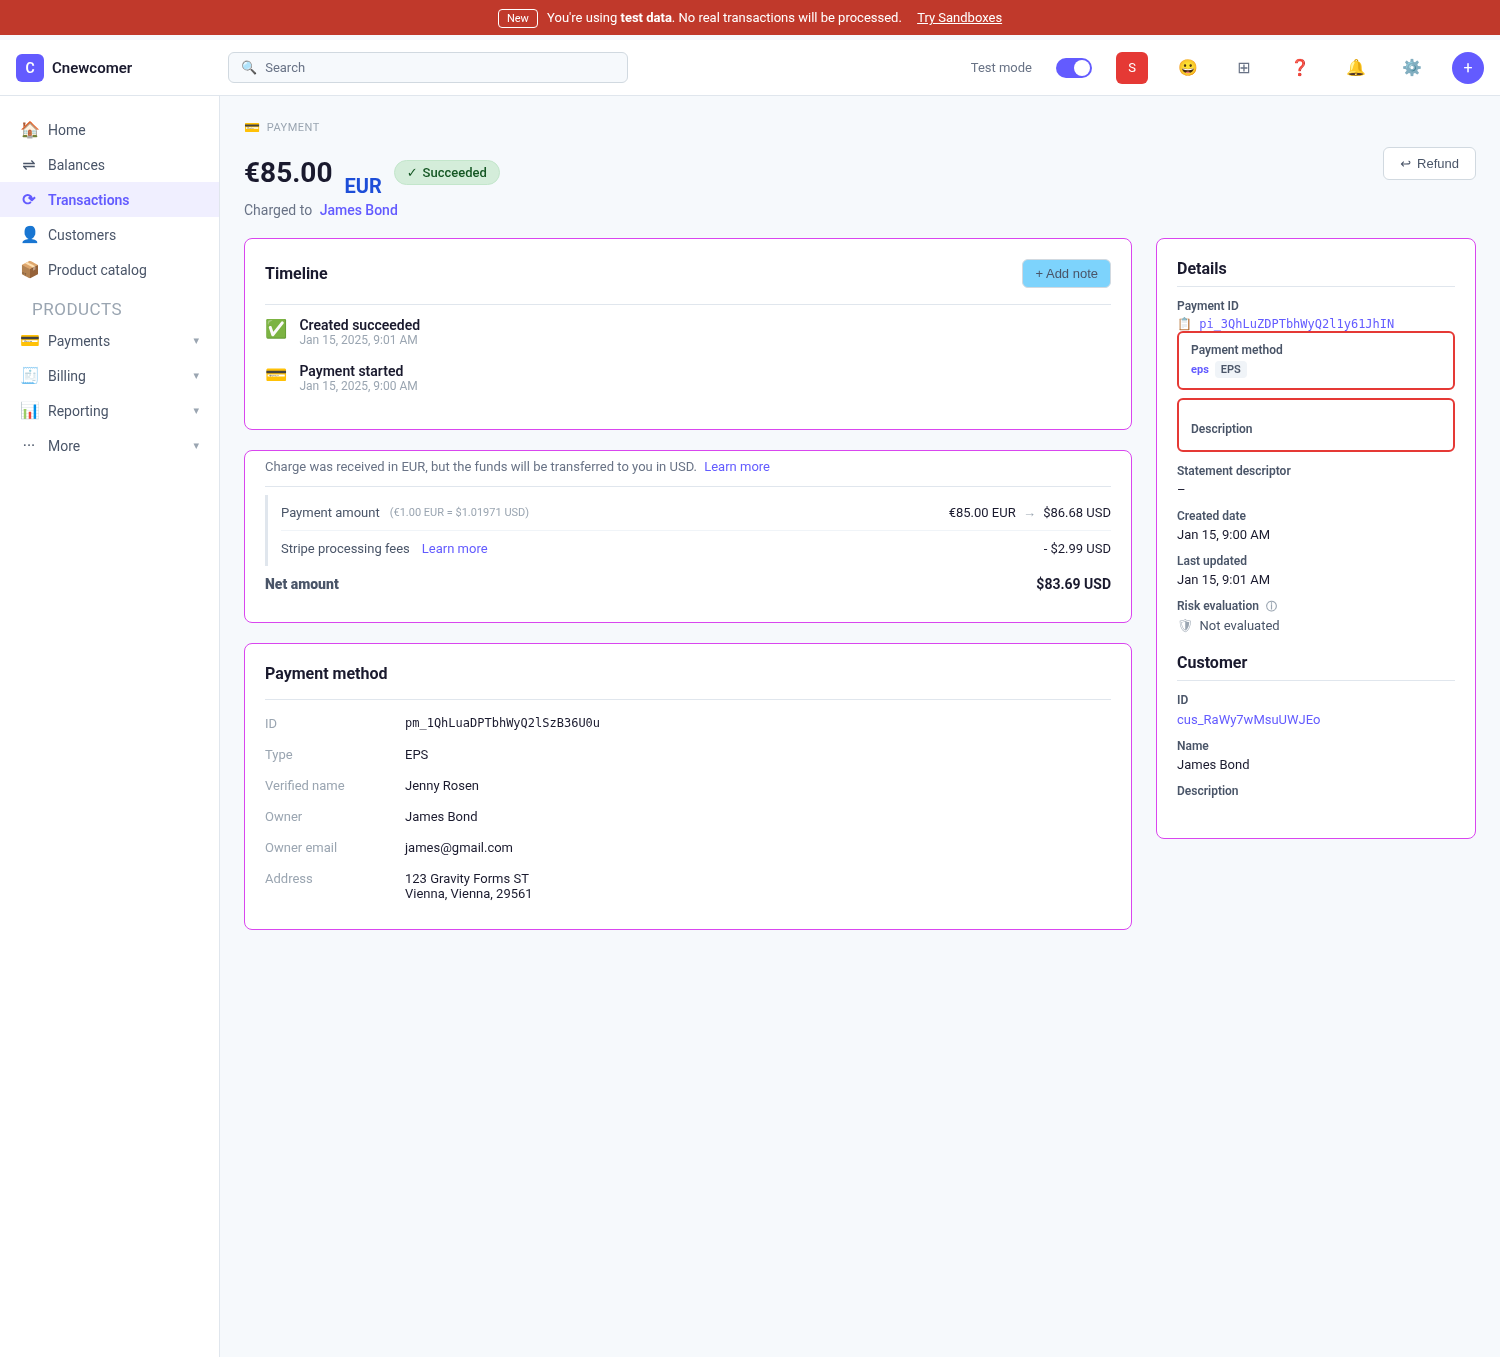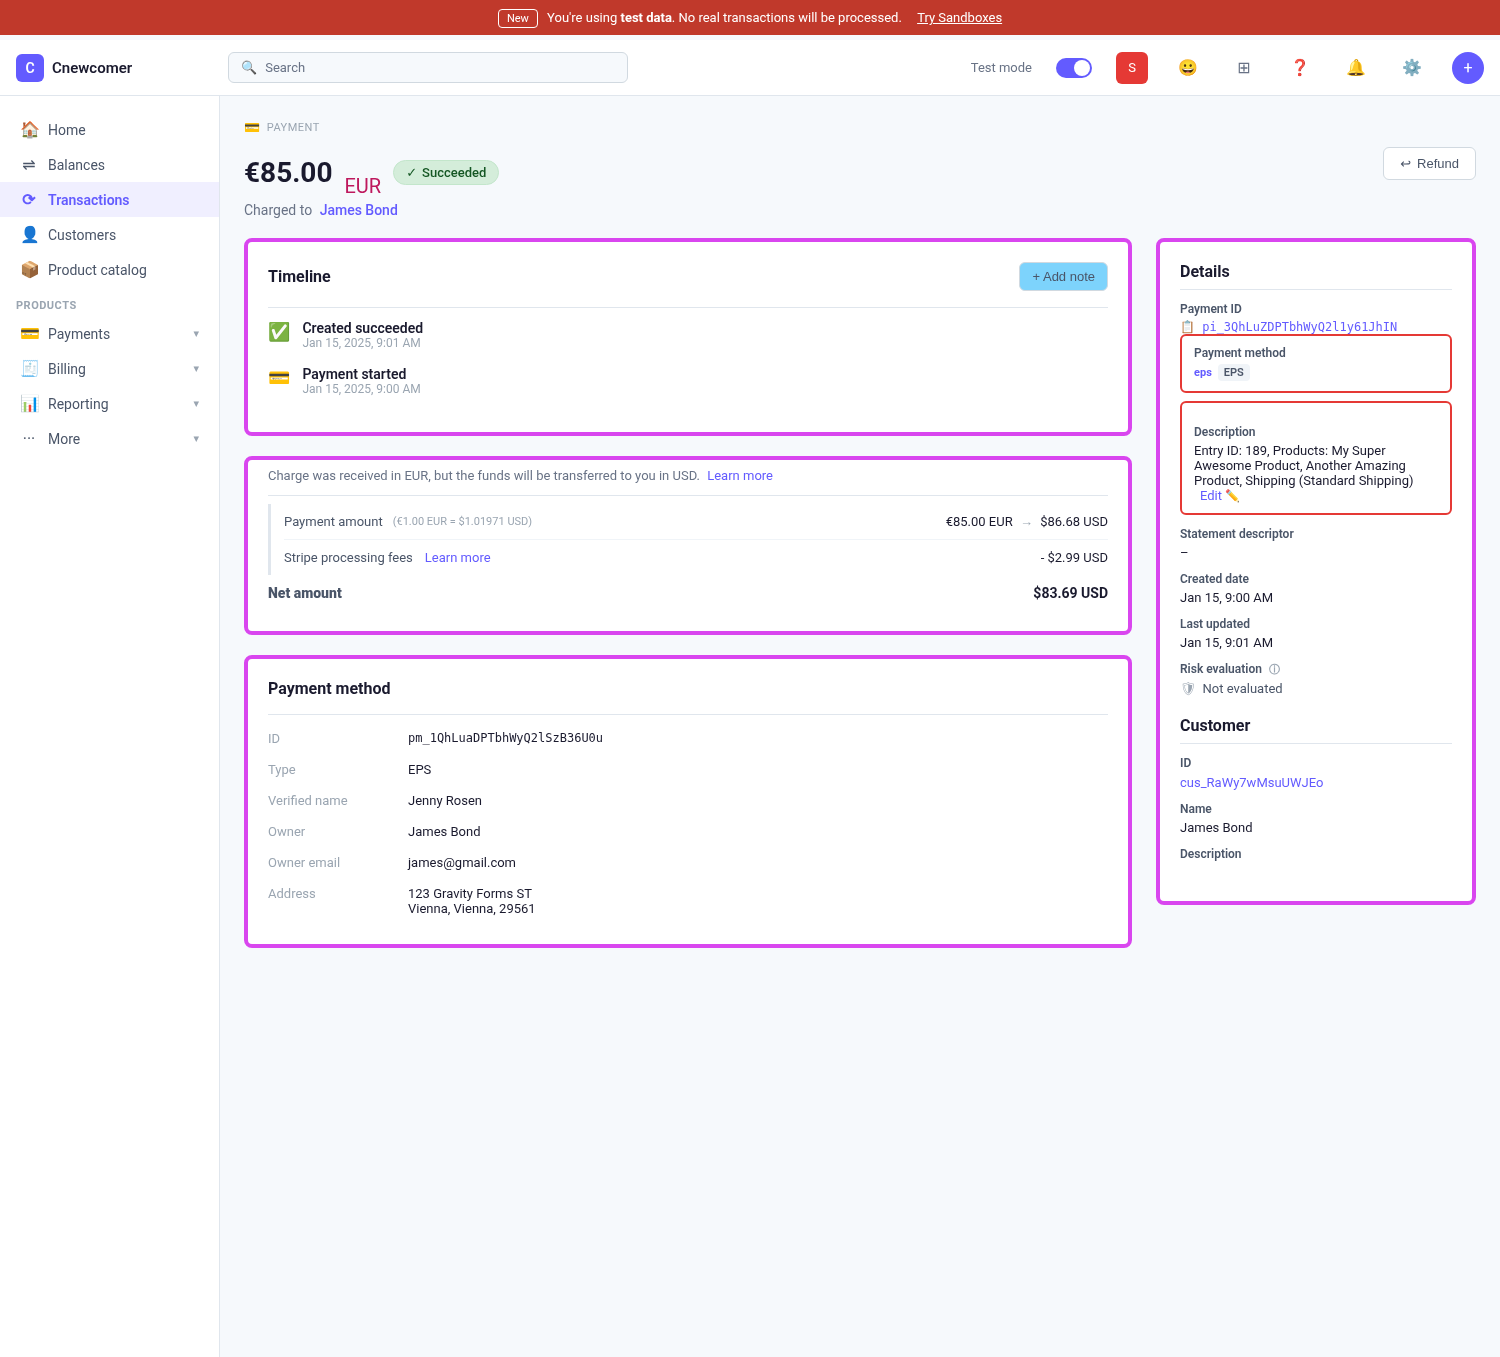--- a/index.html
+++ b/index.html
@@ -83,21 +83,21 @@
       padding: 16px 0; position: fixed; top: 96px; left: 0; bottom: 0; overflow-y: auto;
     }
     .sidebar-item {
       display: flex; align-items: center; gap: 10px;
       padding: 8px 20px; cursor: pointer; font-size: 14px; color: #4a5568;
       border-radius: 0;
     }
     .sidebar-item.active { color: #635bff; font-weight: 600; background: #f0efff; }
     .sidebar-item .icon { font-size: 16px; width: 18px; text-align: center; }
     .sidebar-section-label {
-      padding: 12px 16px 4px; font-size: 11px; font-weight: 700;
+      padding: 12px 32px 4px; font-size: 17px; font-weight: 400;
       color: #9aa5b1; text-transform: uppercase; letter-spacing: 0.5px;
     }
     .sidebar-item.has-arrow { justify-content: space-between; }
     .sidebar-item.has-arrow .left { display: flex; align-items: center; gap: 10px; }
     .sidebar-arrow { font-size: 11px; color: #9aa5b1; }
 
     
     .main {
       margin-left: 220px;
       padding: 24px 24px;
@@ -111,21 +111,21 @@
       margin-bottom: 12px;
     }
     .breadcrumb-icon { font-size: 13px; }
 
     .payment-header {
       display: flex; align-items: flex-start; margin-bottom: 20px;
     }
     .payment-amount-area { flex: 1; }
     .amount-row { display: flex; align-items: center; gap: 12px; margin-bottom: 4px; }
     .amount { font-size: 28px; font-weight: 700; color: #1a1a2e; }
-    .currency-label { font-size: 20px; font-weight: 400; color: #be185d; margin-top: 27px; }
+    .currency-label { font-size: 20px; font-weight: 700; color: #1d4ed8; margin-top: 27px; }
     .badge-succeeded {
       background: #d4edda; color: #155724; border: 1px solid #c3e6cb;
       border-radius: 20px; padding: 4px 12px; font-size: 13px; font-weight: 500;
       display: flex; align-items: center; gap: 5px;
     }
     .charged-to { font-size: 14px; color: #697386; }
     .charged-to a { color: #635bff; text-decoration: none; font-weight: 500; }
     .refund-btn {
       border: 1px solid #d1d9e0; background: white; border-radius: 6px;
       padding: 8px 16px; font-size: 13px; cursor: pointer; color: #4a5568;
@@ -134,21 +134,21 @@
 
     
     .content-grid {
       display: grid;
       grid-template-columns: 1fr 320px;
       gap: 24px;
     }
 
     
     .card {
-      background: white; border-radius: 8px; border: 4px solid #d946ef;
+      background: white; border-radius: 8px; border: 1px solid #d946ef;
       padding: 20px; margin-bottom: 20px;
     }
     .card-title {
       font-size: 16px; font-weight: 700; color: #1a1a2e; margin-bottom: 16px;
     }
     .card-subtitle { font-size: 13px; color: #697386; margin-top: -12px; margin-bottom: 12px; }
     .card-subtitle a { color: #635bff; text-decoration: none; }
 
     
     .timeline-header {
@@ -452,25 +452,20 @@
             <div class="pm-highlight">
               <div class="detail-label">Payment method</div>
               <div class="pm-method-row">
                 <span style="font-size:11px; color:#635bff; font-weight:700;">eps</span>
                 <span class="eps-badge">EPS</span>
               </div>
             </div>
 
             <div class="desc-highlight">
               <div class="detail-label">Description</div>
-              <div class="detail-value">
-                <span>Entry ID: 189, Products: My Super Awesome Product, Another Amazing Product, Shipping (Standard Shipping)</span>
-                <a class="desc-edit" href="#">Edit</a>
-                <span style="color:#635bff; font-size:12px;">✏️</span>
-              </div>
             </div>
 
             <div class="detail-label">Statement descriptor</div>
             <div class="detail-value">–</div>
 
             <div class="detail-label">Created date</div>
             <div class="detail-value">Jan 15, 9:00 AM</div>
 
             <div class="detail-label">Last updated</div>
             <div class="detail-value">Jan 15, 9:01 AM</div>

